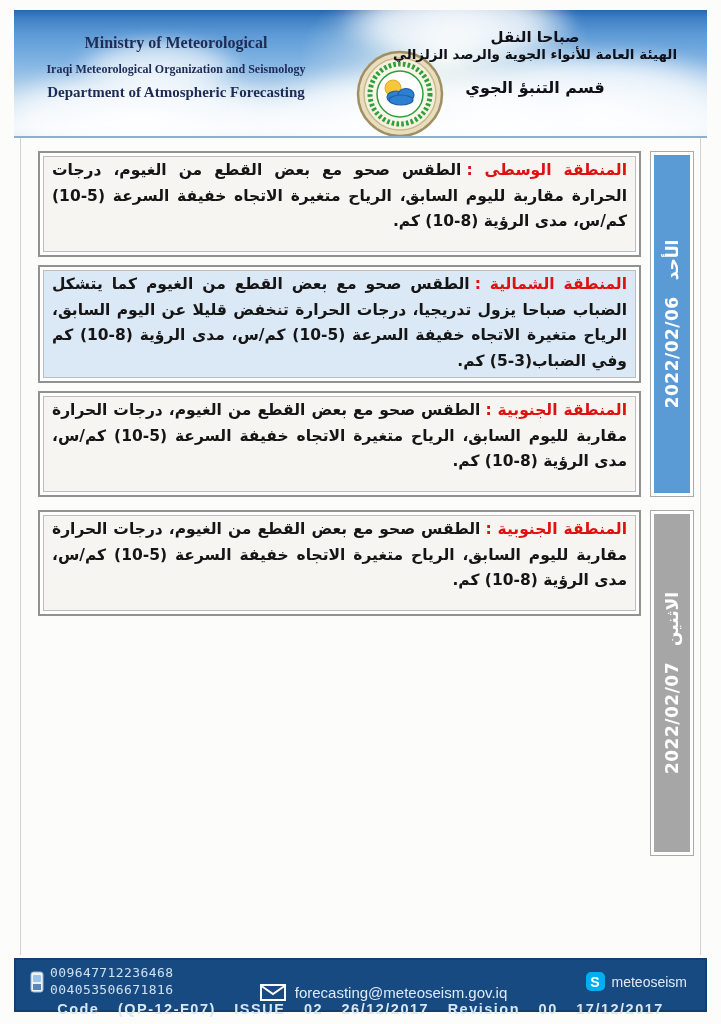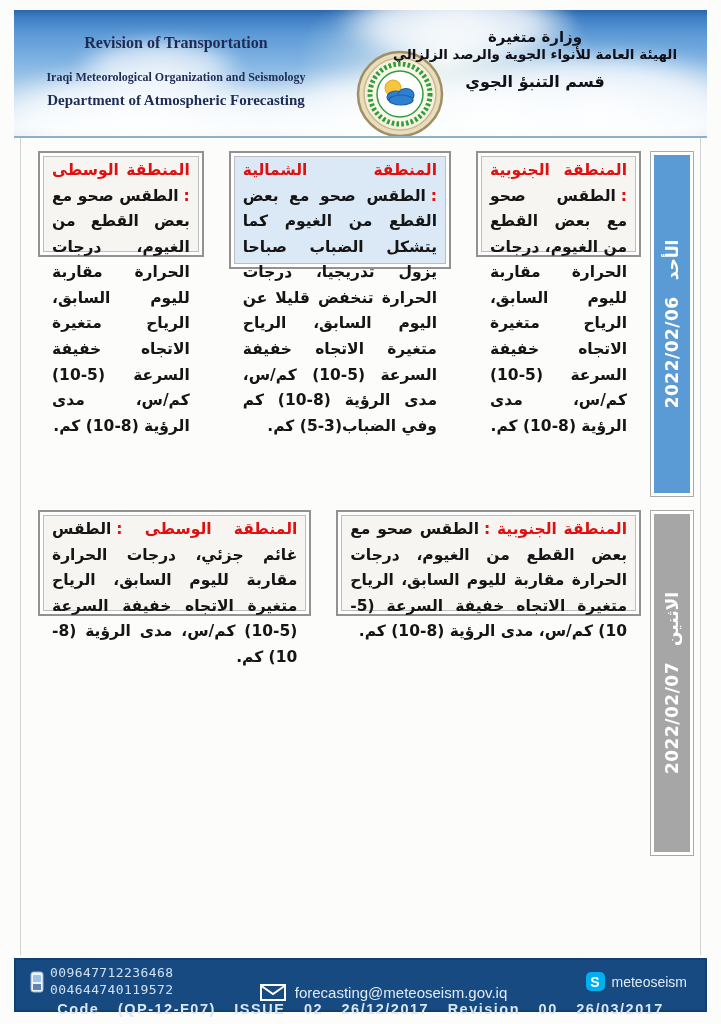--- a/index.html
+++ b/index.html
@@ -16,37 +16,37 @@
   .c2 { left:200px; bottom:-50px; width:360px; height:120px; }
   .c3 { right:-60px; bottom:-40px; width:340px; height:130px; }
   .c4 { left:60px; top:26px; width:170px; height:60px; opacity:.8; }
   .c5 { right:130px; top:-26px; width:240px; height:80px; opacity:.95; }
   .sunglow { position:absolute; right:110px; top:-40px; width:300px; height:180px; border-radius:50%;
     background:radial-gradient(ellipse at center, rgba(255,255,245,.9) 0%, rgba(255,255,245,.35) 40%, rgba(255,255,245,0) 70%); }
 
   .h-en { position:absolute; left:28px; top:24px; width:268px; text-align:center;
     color:#1d2b55; font-family:"Liberation Serif",serif; font-weight:bold; z-index:3; }
   .h-en .l1 { font-size:16px; }
-  .h-en .l2 { font-size:12px; margin-top:18px;text-align:center; }
+  .h-en .l2 { font-size:12px; margin-top:10px;text-align:center; }
   .h-en .l3 { font-size:15px; margin-top:7px; }
 
   .h-ar { position:absolute; right:22px; top:18px; width:300px; text-align:center;
     color:#101018; font-weight:bold; direction:rtl; z-index:3; }
   .h-ar .l1 { font-size:15px; }
   .h-ar .l2 { font-size:13.5px; margin-top:0; }
-  .h-ar .l3 { font-size:16px; margin-top:10px; }
+  .h-ar .l3 { font-size:16px; margin-top:16px; }
 
   .logo { position:absolute; left:342px; top:40px; z-index:3; }
 
   
   .content-frame { position:absolute; left:20px; top:138px; width:681px; height:817px;
     border-left:1px solid #d2d2d2; border-right:1px solid #d2d2d2; padding:13px 6px 0 8px; }
 
   .section { display:flex; gap:9px; align-items:stretch; height:346px; margin-bottom:13px; }
-  .boxes { flex:1; display:flex; gap:25px;padding-left:9px; }
+  .boxes { flex:1; display:flex; flex-direction:column; gap:8px;padding-left:9px; }
 
   .region-box { direction:rtl; text-align:justify; padding:5px 12px 6px 12px;
     border:2px solid #929292; box-shadow: inset 0 0 0 3px #ffffff, inset 0 0 0 4px #bdbdbd;
     background:#f6f5f1; font-weight:bold; font-size:15.5px; line-height:1.65; color:#151515; }
   .region-box.blue { background:#dbe8f5; }
   .box-sm { height:106px; }
   .box-lg { height:118px; }
   .region-name { color:#e01010; }
   .region-text { margin-right:5px; }
 
@@ -81,42 +81,42 @@
 
   <div class="header">
     <div class="sunglow"></div>
     <div class="cloud c1"></div>
     <div class="cloud c2"></div>
     <div class="cloud c3"></div>
     <div class="cloud c4"></div>
     <div class="cloud c5"></div>
 
     <div class="h-en">
-      <div class="l1">Revision of Transportation</div>
+      <div class="l1">Ministry of Meteorological</div>
       <div class="l2">Iraqi Meteorological Organization and Seismology</div>
       <div class="l3">Department of Atmospheric Forecasting</div>
     </div>
 
     <div class="logo">
       <svg width="88" height="88" viewBox="0 0 88 88">
         <circle cx="44" cy="44" r="42" fill="#e9ddbf" stroke="#a08f60" stroke-width="2.5"></circle>
         <circle cx="44" cy="44" r="36" fill="#f6efdb" stroke="#c9b98c" stroke-width="1.5"></circle>
         <circle cx="44" cy="44" r="30" fill="#fbf7e8" stroke="#2f9e3f" stroke-width="5" stroke-dasharray="2.6 2.2"></circle>
         <circle cx="44" cy="44" r="23" fill="#ffffff" stroke="#2f9e3f" stroke-width="1.5"></circle>
         <circle cx="37" cy="38" r="8" fill="#f6c63f" stroke="#e0a820" stroke-width="1"></circle>
         <g stroke="#1b5fa8" stroke-width="1.2" fill="#2f7fd0">
           <ellipse cx="40" cy="47" rx="9" ry="6"></ellipse>
           <ellipse cx="50" cy="45" rx="8" ry="6.5"></ellipse>
           <ellipse cx="45" cy="50" rx="12" ry="5"></ellipse>
         </g>
       </svg>
     </div>
 
     <div class="h-ar">
-      <div class="l1">وزارة متغيرة</div>
+      <div class="l1">صباحا النقل</div>
       <div class="l2">الهيئة العامة للأنواء الجوية والرصد الزلزالي</div>
       <div class="l3">قسم التنبؤ الجوي</div>
     </div>
   </div>
 
   <div class="content-frame">
 
     <div class="section">
       <div class="boxes">
         <div class="region-box box-sm">
@@ -135,23 +135,20 @@
             <span>الأحد</span>
             <span>2022/02/06</span>
           </div>
         </div>
       </div>
     </div>
 
     <div class="section">
       <div class="boxes">
         <div class="region-box box-sm">
-          <span class="region-name">المنطقة الوسطى :</span><span class="region-text">الطقس غائم جزئي، درجات الحرارة مقاربة لليوم السابق، الرياح متغيرة الاتجاه خفيفة السرعة (5-10) كم/س، مدى الرؤية (8-10) كم.</span>
-        </div>
-        <div class="region-box box-sm">
           <span class="region-name">المنطقة الجنوبية :</span><span class="region-text">الطقس صحو مع بعض القطع من الغيوم، درجات الحرارة مقاربة لليوم السابق، الرياح متغيرة الاتجاه خفيفة السرعة (5-10) كم/س، مدى الرؤية (8-10) كم.</span>
         </div>
       </div>
       <div class="side-tab">
         <div class="side-tab-fill" style="background: rgb(166, 166, 166);">
           <div class="tab-text">
             <span>الاثنين</span>
             <span>2022/02/07</span>
           </div>
         </div>
@@ -163,31 +160,31 @@
   <div class="footer">
     <div class="f-row1">
       <div class="f-phone">
         <svg width="14" height="22" viewBox="0 0 14 22">
           <rect x="1" y="1" width="12" height="20" rx="2.5" fill="#f2f2f2" stroke="#9db8d6"></rect>
           <rect x="3" y="4" width="8" height="7" rx="1" fill="#9cc4ea"></rect>
           <rect x="3" y="13" width="8" height="6" fill="#5d86b4"></rect>
         </svg>
         <div class="f-nums">
           <span>009647712236468</span>
-          <span>004644740119572</span>
+          <span>004053506671816</span>
         </div>
       </div>
       <div class="f-email">
         <svg width="26" height="17" viewBox="0 0 26 17">
           <rect x="1" y="1" width="24" height="15" fill="none" stroke="#ffffff" stroke-width="2"></rect>
           <path d="M1.5 2 L13 10 L24.5 2" fill="none" stroke="#ffffff" stroke-width="2"></path>
         </svg>
         <span>forecasting@meteoseism.gov.iq</span>
       </div>
       <div class="f-skype">
         <span class="skype-badge">S</span>
         <span>meteoseism</span>
       </div>
     </div>
-    <div class="f-row2">Code (QP-12-F07) ISSUE 02 26/12/2017 Revision 00 26/03/2017</div>
+    <div class="f-row2">Code (QP-12-F07) ISSUE 02 26/12/2017 Revision 00 17/12/2017</div>
   </div>
 
 </div>
 
 </body></html>

